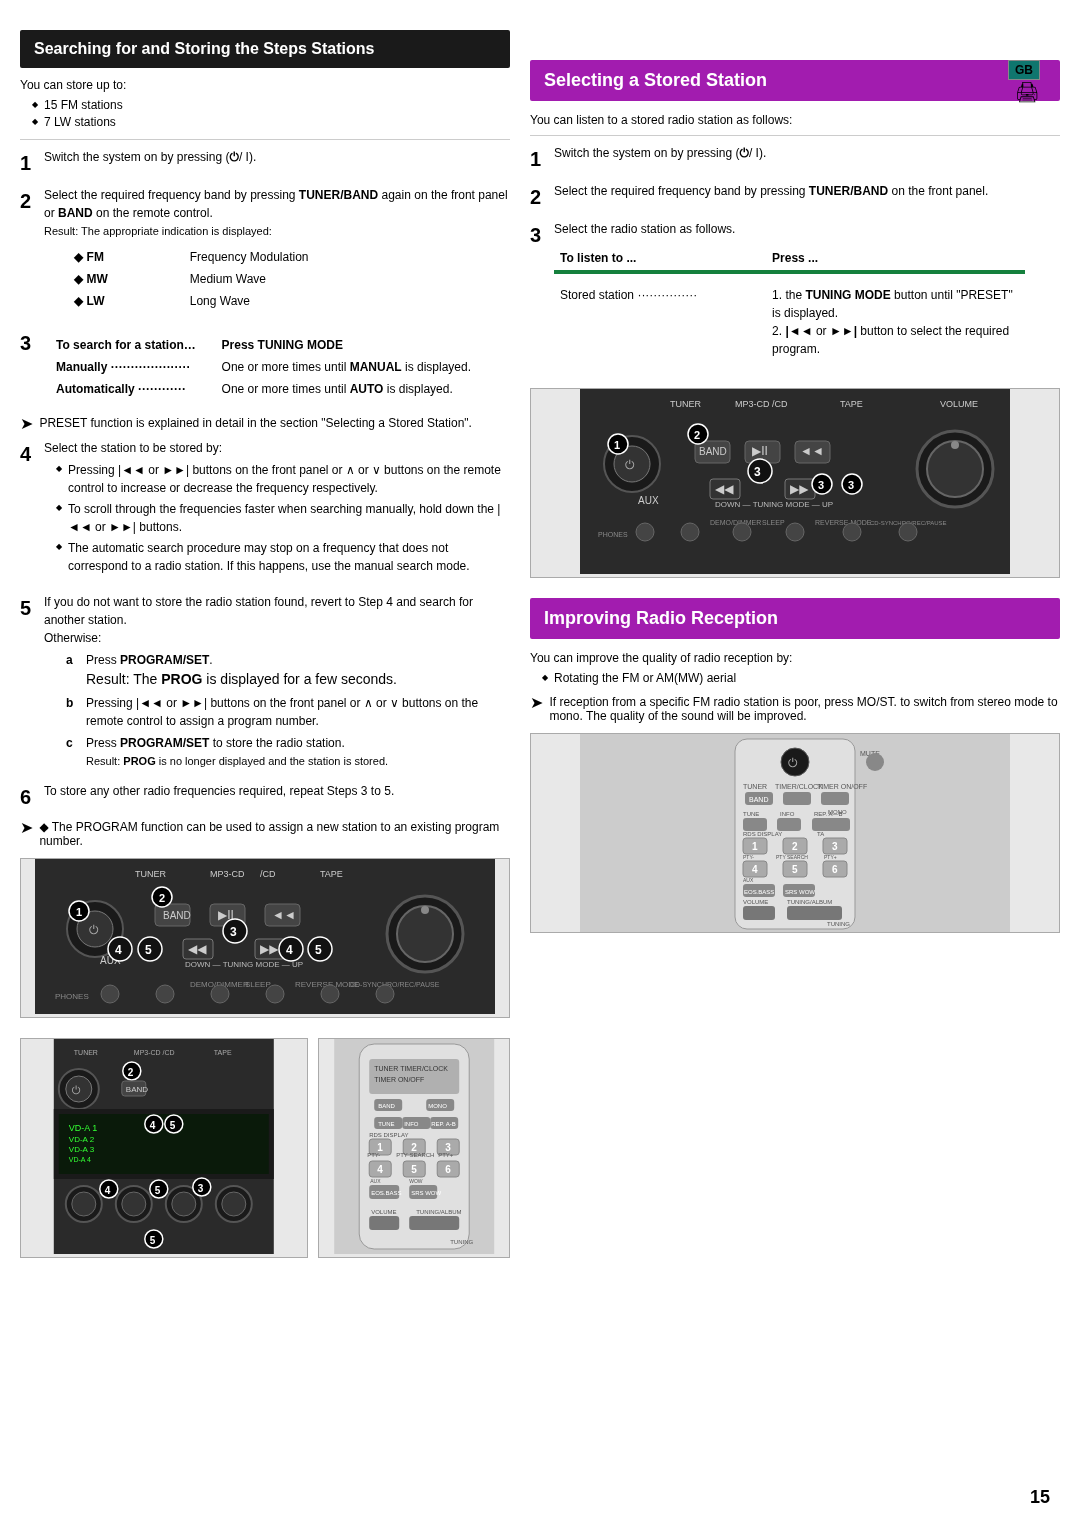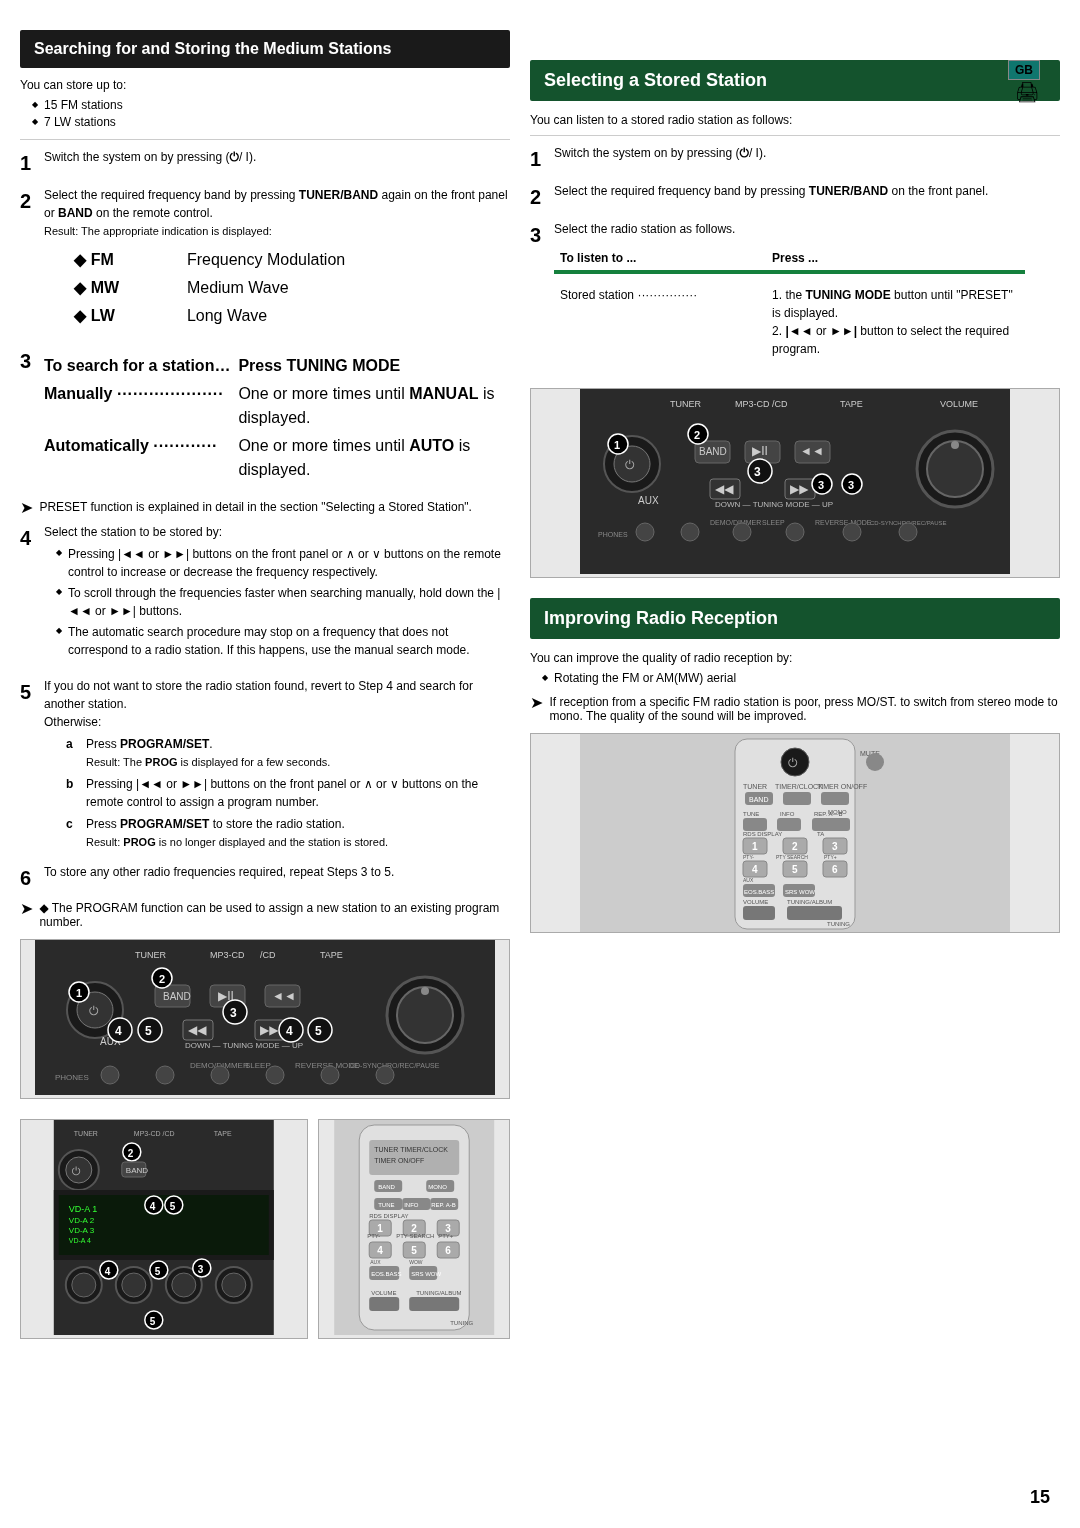--- a/index.html
+++ b/index.html
@@ -38,21 +38,21 @@
       background: #1a1a1a;
       color: #fff;
       padding: 10px 14px;
       font-size: 16px;
       font-weight: bold;
       margin-bottom: 10px;
       border-radius: 2px;
     }
 
     .section-header-green {
-      background: #14532d;
+      background: #a21caf;
       color: #fff;
       padding: 10px 14px;
       font-size: 18px;
       font-weight: bold;
       margin-bottom: 12px;
       border-radius: 2px;
     }
 
     
     .sub-heading {
@@ -86,21 +86,21 @@
       border: none;
       border-top: 1px solid #ccc;
       margin: 8px 0;
     }
 
     
     .search-table {
       width: 100%;
       border-collapse: collapse;
       margin: 6px 0 8px 30px;
-      font-size: 16px;
+      font-size: 12px;
     }
 
     .search-table td {
       padding: 2px 8px 2px 0;
       vertical-align: top;
     }
 
     .search-table td:first-child {
       font-weight: bold;
       white-space: nowrap;
@@ -228,21 +228,21 @@
     }
   </style>
 </head>
 <body>
 
 <div class="page-container">
 
   <div class="left-col">
 
     <div class="section-header-dark">
-      <span>Searching for and Storing the Medium Stations</span>
+      <span>Searching for and Storing the Steps Stations</span>
     </div>
 
     <p class="sub-heading">You can store up to:</p>
     <ul class="bullet-list">
       <li>15 FM stations</li>
       <li>7 LW stations</li>
     </ul>
 
     <hr class="divider">
 
@@ -270,21 +270,21 @@
             <td>◆ <b>LW</b></td>
             <td>Long Wave</td>
           </tr>
         </tbody>
           </table>
       </div>
     </div>
 
     <div class="step-row">
       <span class="num">3</span>
-      <table class="search-table" style="margin-left:0;">
+      <table class="search-table" style="margin-left:12px;">
         <tbody>
             <tr>
           <td><b>To search for a station…</b></td>
           <td><b>Press TUNING MODE</b></td>
         </tr>
         <tr>
           <td>Manually ····················</td>
           <td>One or more times until <b>MANUAL</b> is displayed.</td>
         </tr>
         <tr>
@@ -315,21 +315,21 @@
     <div class="step-row">
       <span class="num">5</span>
       <div>
         <span>If you do not want to store the radio station found, revert to Step 4 and search for another station.</span>
         <br>
         <span style="font-size:12px;">Otherwise:</span>
         <div class="sub-step">
           <span class="sub-step-label">a</span>
           <div>
             Press <b>PROGRAM/SET</b>.<br>
-            <span style="font-size:11px;">Result: The <b>PROG</b> is displayed for a few seconds.</span>
+            <span style="font-size:14px;">Result: The <b>PROG</b> is displayed for a few seconds.</span>
           </div>
         </div>
         <div class="sub-step">
           <span class="sub-step-label">b</span>
           <span>Pressing |◄◄ or ►►| buttons on the front panel or ∧ or ∨ buttons on the remote control to assign a program number.</span>
         </div>
         <div class="sub-step">
           <span class="sub-step-label">c</span>
           <div>
             Press <b>PROGRAM/SET</b> to store the radio station.<br>

